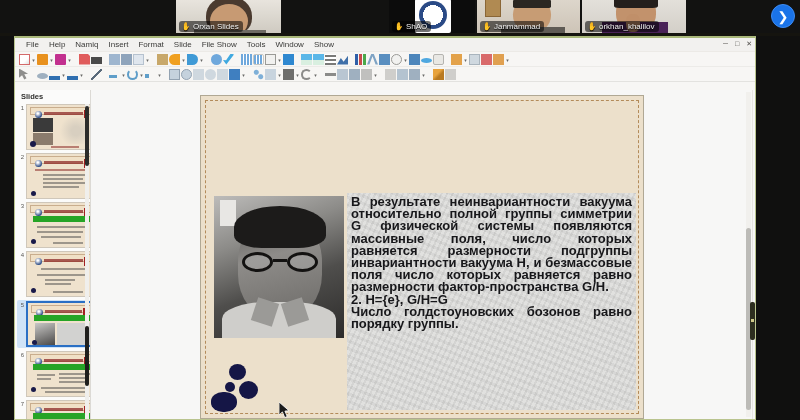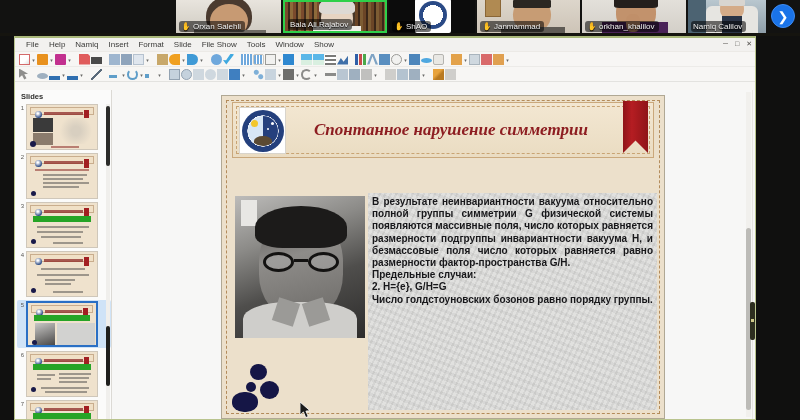--- a/index.html
+++ b/index.html
@@ -86,21 +86,21 @@
     width: 5px; height: 11px; display: inline-block;
     font-size: 5px; color: #6a6a68; text-align: center; line-height: 13px;
   }
   .tb.act { background: #dcdbd6; border: 1px solid #c8c7c1; border-radius: 2px; }
 
   
   .wbody { position: absolute; left: 0; top: 52px; right: 0; bottom: 0; display: flex; }
 
   
   .spanel {
-    width: 97px; background: #fbfbfa; border-right: 1px solid #dcdad5;
+    width: 76px; background: #fbfbfa; border-right: 1px solid #dcdad5;
     position: relative; overflow: hidden; flex: none;
   }
   .spanel-title {
     font-size: 7.5px; color: #2e2e2c; font-weight: bold;
     padding: 2px 0 2px 6px; background: #fbfbfa;
   }
   .thumbs { position: absolute; left:0; top: 14px; right: 0; bottom: 0; padding-left: 2px; }
   .thumbrow { display: flex; align-items: flex-start; margin-bottom: 3px; position: relative; }
   .thumbnum {
     width: 9px; font-size: 6px; color: #595855; text-align: right;
@@ -202,21 +202,21 @@
   .bodybox {
     position: absolute; left: 146px; right: 7px; top: 97px; bottom: 8px;
     background:
       repeating-linear-gradient(115deg, rgba(140,140,140,.10) 0 2px, rgba(255,255,255,.12) 2px 5px),
       repeating-linear-gradient(22deg, rgba(120,120,120,.08) 0 3px, rgba(255,255,255,.10) 3px 7px),
       #d9d9d7;
     padding: 3px 4px 0 4px;
   }
   .bodytext {
     font-family: "Liberation Sans", sans-serif;
-    font-weight: bold; font-size: 10px; line-height: 12.2px;
+    font-weight: bold; font-size: 13px; line-height: 12.2px;
     color: #17171a; text-align: justify; text-justify: inter-word;
   }
   .bodytext .l { display: block; }
   .bodytext .just {
     display: block; text-align: justify;
   }
   .photo {
     position: absolute; left: 13px; top: 100px; width: 130px; height: 142px;
     background: linear-gradient(160deg,#bdbcba 0%, #8c8b88 30%, #4f4e4c 60%, #2d2c2b 100%);
     overflow: hidden;
@@ -300,36 +300,24 @@
   <div class="videostrip">
 
     <div class="vtile" style="left:176px;width:105px;">
       <div class="vbg" style="background:linear-gradient(180deg,#e8e4dd 0%,#dedad2 40%,#cfcac1 100%);">
         <div style="position:absolute;left:30px;top:-4px;width:46px;height:40px;border-radius:50% 50% 44% 44%;background:#4a3a2f;"></div>
         <div style="position:absolute;left:34px;top:4px;width:38px;height:34px;border-radius:50%;background:#c79a73;"></div>
         <div style="position:absolute;left:18px;top:30px;width:72px;height:14px;background:#6d6a63;"></div>
       </div>
       <div class="vname">
         <span class="micmute">✋</span>
-        <span>Orxan Salehli</span>
-      </div>
-    </div>
-
-    <div class="vtile active" style="left:283px;width:104px;">
-      <div class="vbg" style="background:linear-gradient(180deg,#3d2f24 0%,#52402f 100%);">
-        <div style="position:absolute;left:0;top:0;width:34px;height:33px;background:repeating-linear-gradient(90deg,#7a4a2c 0 3px,#3e2a1c 3px 5px,#8d6a3a 5px 8px);"></div>
-        <div style="position:absolute;right:0;top:0;width:30px;height:33px;background:repeating-linear-gradient(90deg,#6b4526 0 3px,#3a2618 3px 5px,#7d5c33 5px 8px);"></div>
-        <div style="position:absolute;left:36px;top:-2px;width:32px;height:36px;border-radius:50%;background:#e7d4c2;"></div>
-        <div style="position:absolute;left:34px;top:-4px;width:36px;height:16px;border-radius:50% 50% 20% 20%;background:#ddd9d4;"></div>
-        <div style="position:absolute;left:28px;top:24px;width:48px;height:12px;background:#f2efe9;"></div>
-      </div>
-      <div class="vname">
-        <span>Bala Ali Rajabov</span>
-      </div>
-    </div>
+        <span>Orxan Slides</span>
+      </div>
+    </div>
+
 
     <div class="vtile" style="left:389px;width:86px;background:#0c0c0c;">
       <div class="vbg" style="background:#0c0c0c;">
         <div style="position:absolute;left:26px;top:-1px;width:36px;height:34px;background:#fff;border-radius:2px;"></div>
         <div style="position:absolute;left:30px;top:1px;width:28px;height:28px;border-radius:50%;
                     background:radial-gradient(circle at 50% 50%,#ffffff 50%,#2a4a86 51%);"></div>
       </div>
       <div class="vname">
         <span class="micmute">✋</span>
         <span>ShAO</span>
@@ -355,32 +343,20 @@
         <div style="position:absolute;left:32px;top:-8px;width:44px;height:16px;border-radius:50% 50% 12% 12%;background:#241f1c;"></div>
         <div style="position:absolute;left:20px;top:22px;width:66px;height:14px;background:#4a2258;"></div>
         <div style="position:absolute;left:44px;top:14px;width:14px;height:18px;border-radius:40%;background:#c08f69;"></div>
       </div>
       <div class="vname">
         <span class="micmute">✋</span>
         <span>orkhan_khalilov</span>
       </div>
     </div>
 
-    <div class="vtile" style="left:688px;width:78px;">
-      <div class="vbg" style="background:linear-gradient(180deg,#b9c7cf 0%,#8e9ea9 100%);">
-        <div style="position:absolute;left:0;top:0;width:18px;height:33px;background:#4c6372;"></div>
-        <div style="position:absolute;left:18px;top:6px;width:52px;height:28px;background:#e6e5e1;border-radius:6px 6px 0 0;"></div>
-        <div style="position:absolute;left:32px;top:-2px;width:24px;height:22px;border-radius:48%;background:#d4ab88;"></div>
-        <div style="position:absolute;left:31px;top:-4px;width:26px;height:10px;border-radius:50% 50% 12% 12%;background:#d8d5d0;"></div>
-        <div style="position:absolute;left:34px;top:16px;width:20px;height:18px;background:#2b3547;"></div>
-      </div>
-      <div class="vname">
-        <span>Namiq Calilov</span>
-      </div>
-    </div>
 
     <div class="nextbtn">
       <span>❯</span>
     </div>
     <div class="strip-under"></div>
   </div>
 
   <div class="impress">
 
     <div class="menubar">
@@ -628,37 +604,20 @@
         <div class="panelscroll"></div>
         <div class="panelthumbbar"></div>
         <div class="panelthumbbar low"></div>
       </div>
 
       <div class="canvas">
 
         <div class="slide">
           <div class="slide-inner"></div>
 
-          <div class="titlebox">
-            <div class="inner-dash"></div>
-            <div class="shao-logo">
-              <div class="seal">
-                <div style="position:absolute;left:6px;top:6px;width:30px;height:30px;border-radius:50%;background:#e9eef7;overflow:hidden;">
-                  <div style="position:absolute;left:0;top:0;width:15px;height:30px;background:#d7e6f5;"></div>
-                  <div style="position:absolute;right:0;top:0;width:15px;height:30px;background:#25407d;"></div>
-                  <div style="position:absolute;left:3px;top:4px;width:7px;height:7px;border-radius:50%;background:#f2c62c;"></div>
-                  <div style="position:absolute;right:4px;top:6px;width:3px;height:3px;border-radius:50%;background:#fff;"></div>
-                  <div style="position:absolute;right:9px;top:12px;width:2px;height:2px;border-radius:50%;background:#fff;"></div>
-                  <div style="position:absolute;left:6px;bottom:0;width:18px;height:10px;border-radius:50% 50% 0 0;background:#5b4a33;"></div>
-                </div>
-              </div>
-            </div>
-            <div class="title-text">Спонтанное нарушение симметрии</div>
-            <div class="ribbon"></div>
-          </div>
 
 
           <div class="photo">
             <div class="bgpanel"></div>
             <div class="head"></div>
             <div class="hair"></div>
             <div class="glasses">
               <div class="lens l"></div>
               <div class="bridge"></div>
               <div class="lens r"></div>
@@ -671,21 +630,20 @@
           <div class="blobs">
             <div class="blob b1"></div>
             <div class="blob b2"></div>
             <div class="blob b3"></div>
             <div class="blob b4"></div>
           </div>
 
           <div class="bodybox">
             <div class="bodytext">
               <span class="just">В результате неинвариантности вакуума относительно полной группы симметрии G физической системы появляются массивные поля, число которых равняется размерности подгруппы инвариантности вакуума H, и безмассовые поля число которых равняется равно размерности фактор-пространства G/H.</span>
-              <span class="l">Предельные случаи:</span>
               <span class="l">2.  H={e}, G/H=G</span>
               <span class="just">Число голдстоуновских бозонов равно порядку  группы.</span>
             </div>
           </div>
         </div>
 
         <div class="right-edge"></div>
         <div class="vscroll"></div>
         <div class="vthumb"></div>
         <div class="sidebar-tab"></div>

